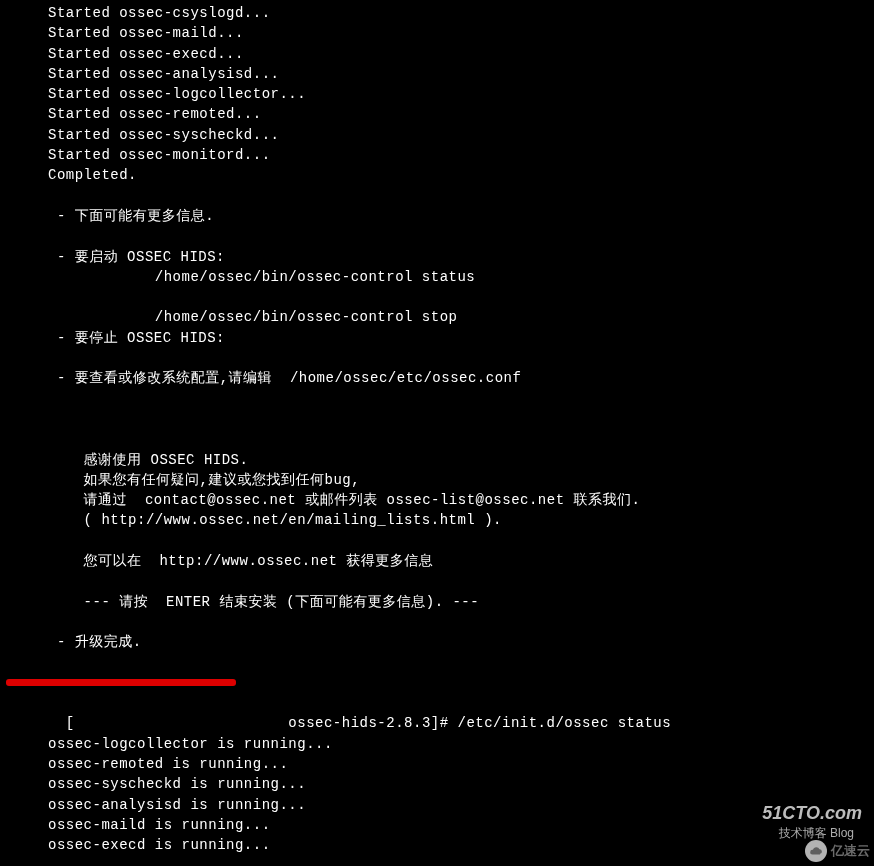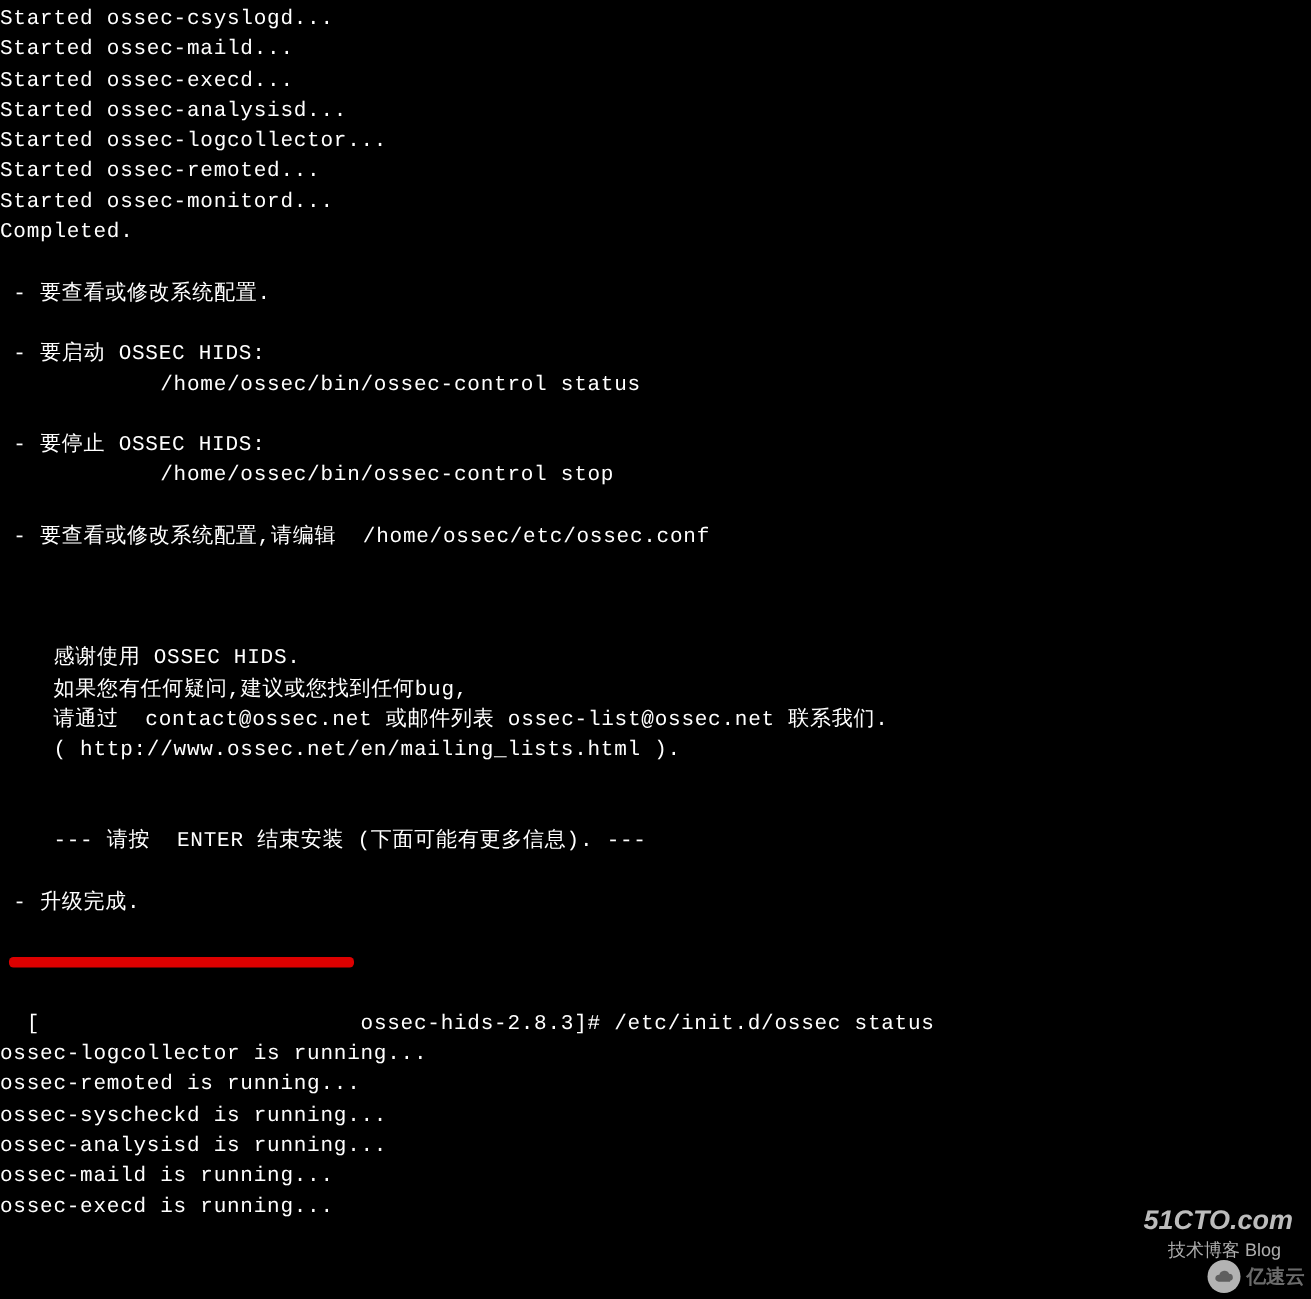--- a/index.html
+++ b/index.html
@@ -15,20 +15,21 @@
       line-height: 1.45;
       width: 874px;
       height: 866px;
       padding: 3px 0;
       overflow: hidden;
       position: relative;
     }
     .terminal-line {
       white-space: pre;
       letter-spacing: 0.5px;
+      padding-left: 48px;
     }
     .redacted {
       position: relative;
       display: inline-block;
     }
     .redacted-mark {
       position: absolute;
       left: 6px;
       top: 6px;
       width: 230px;
@@ -95,40 +96,42 @@
 
 
 
 <div id="output">
     <div class="terminal-line">Started ossec-csyslogd...</div>
     <div class="terminal-line">Started ossec-maild...</div>
     <div class="terminal-line">Started ossec-execd...</div>
     <div class="terminal-line">Started ossec-analysisd...</div>
     <div class="terminal-line">Started ossec-logcollector...</div>
     <div class="terminal-line">Started ossec-remoted...</div>
+    <div class="terminal-line">Started ossec-syscheckd...</div>
     <div class="terminal-line">Started ossec-monitord...</div>
     <div class="terminal-line">Completed.</div>
     <div class="terminal-line">&nbsp;</div>
-    <div class="terminal-line"> - 要查看或修改系统配置.</div>
+    <div class="terminal-line"> - 下面可能有更多信息.</div>
     <div class="terminal-line">&nbsp;</div>
     <div class="terminal-line"> - 要启动 OSSEC HIDS:</div>
     <div class="terminal-line">            /home/ossec/bin/ossec-control status</div>
     <div class="terminal-line">&nbsp;</div>
+    <div class="terminal-line">            /home/ossec/bin/ossec-control stop</div>
     <div class="terminal-line"> - 要停止 OSSEC HIDS:</div>
-    <div class="terminal-line">            /home/ossec/bin/ossec-control stop</div>
     <div class="terminal-line">&nbsp;</div>
     <div class="terminal-line"> - 要查看或修改系统配置,请编辑  /home/ossec/etc/ossec.conf</div>
     <div class="terminal-line">&nbsp;</div>
     <div class="terminal-line">&nbsp;</div>
     <div class="terminal-line">&nbsp;</div>
     <div class="terminal-line">    感谢使用 OSSEC HIDS.</div>
     <div class="terminal-line">    如果您有任何疑问,建议或您找到任何bug,</div>
     <div class="terminal-line">    请通过  contact@ossec.net 或邮件列表 ossec-list@ossec.net 联系我们.</div>
     <div class="terminal-line">    ( http://www.ossec.net/en/mailing_lists.html ).</div>
     <div class="terminal-line">&nbsp;</div>
+    <div class="terminal-line">    您可以在  http://www.ossec.net 获得更多信息</div>
     <div class="terminal-line">&nbsp;</div>
     <div class="terminal-line">    --- 请按  ENTER 结束安装 (下面可能有更多信息). ---</div>
     <div class="terminal-line">&nbsp;</div>
     <div class="terminal-line"> - 升级完成.</div>
     <div class="terminal-line">&nbsp;</div>
   </div>
 
 <div class="terminal-line redacted">
   <span class="redacted-mark"></span>
   <span class="prompt-bracket">[</span><span style="color:#000">root@fql-hids-slave-105</span><span> ossec-hids-2.8.3]# /etc/init.d/ossec status</span>

